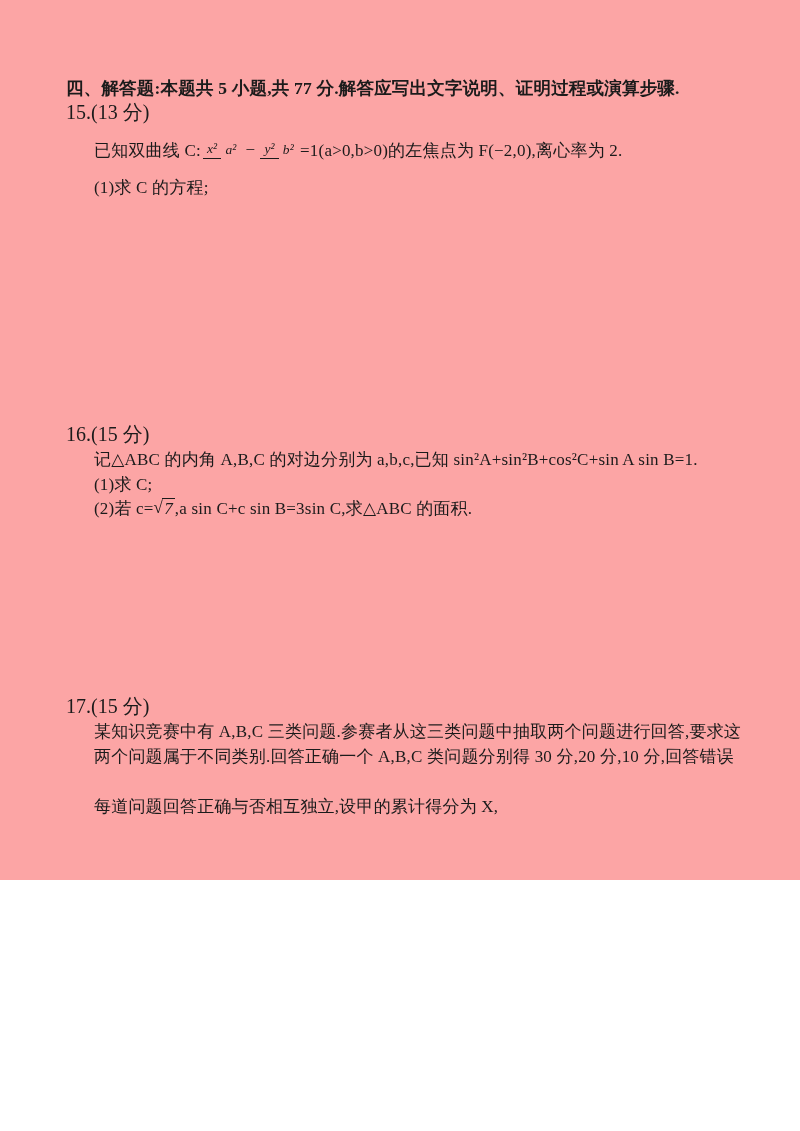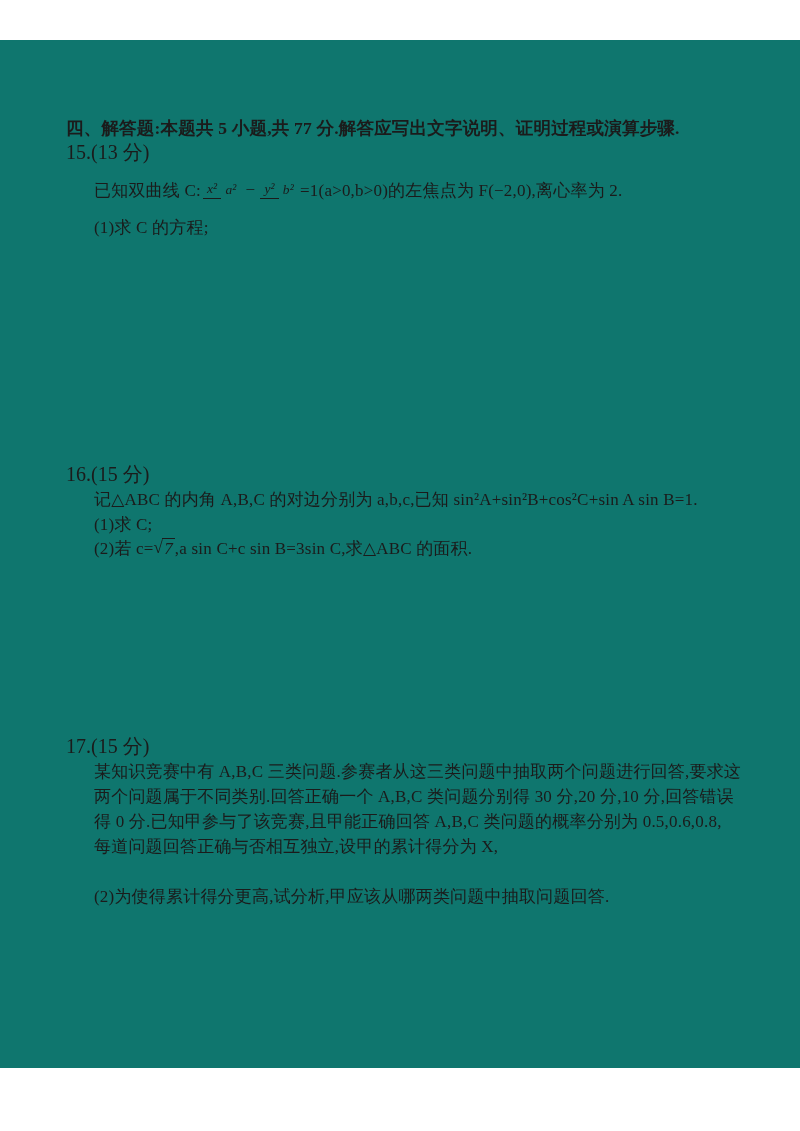--- a/index.html
+++ b/index.html
@@ -4,24 +4,23 @@
 <style>
   html,body{margin:0;padding:0;}
   body{
     width:800px;height:1131px;
     background:#ffffff;
     font-family:"Liberation Serif","DejaVu Serif",serif;
     color:#1b1b1b;
   }
   .sheet{
     position:relative;
-    width:800px;height:1028px;
-    background:#0f766e;
+    width:800px;height:880px;
+    background:#fca5a5;
     overflow:hidden;
-    margin-top:40px;
   }
   .line{
     position:absolute;
     left:94px;
     font-size:17px;
     line-height:25px;
     white-space:nowrap;
     letter-spacing:0.2px;
   }
   .qnum{
@@ -128,19 +127,17 @@
       <span class="sign">√</span>
       <span class="radicand">7</span>
     </span>
     <span>,a sin C+c sin B=3sin C,求△ABC 的面积.</span>
   </div>
 
   <div class="qnum" style="top:694px;">17.(15 分)</div>
 
   <div class="line" style="top:719px;">某知识竞赛中有 A,B,C 三类问题.参赛者从这三类问题中抽取两个问题进行回答,要求这</div>
   <div class="line" style="top:744px;">两个问题属于不同类别.回答正确一个 A,B,C 类问题分别得 30 分,20 分,10 分,回答错误</div>
-  <div class="line" style="top:769px;">得 0 分.已知甲参与了该竞赛,且甲能正确回答 A,B,C 类问题的概率分别为 0.5,0.6,0.8,</div>
   <div class="line" style="top:794px;">每道问题回答正确与否相互独立,设甲的累计得分为 X,</div>
-  <div class="line" style="top:844px;">(2)为使得累计得分更高,试分析,甲应该从哪两类问题中抽取问题回答.</div>
 
   <div class="footer" style="top:1056px;padding-left:41px;">【高三数学　第 3 页(共 4 页)】</div>
 
 </div>
 
 </body></html>

